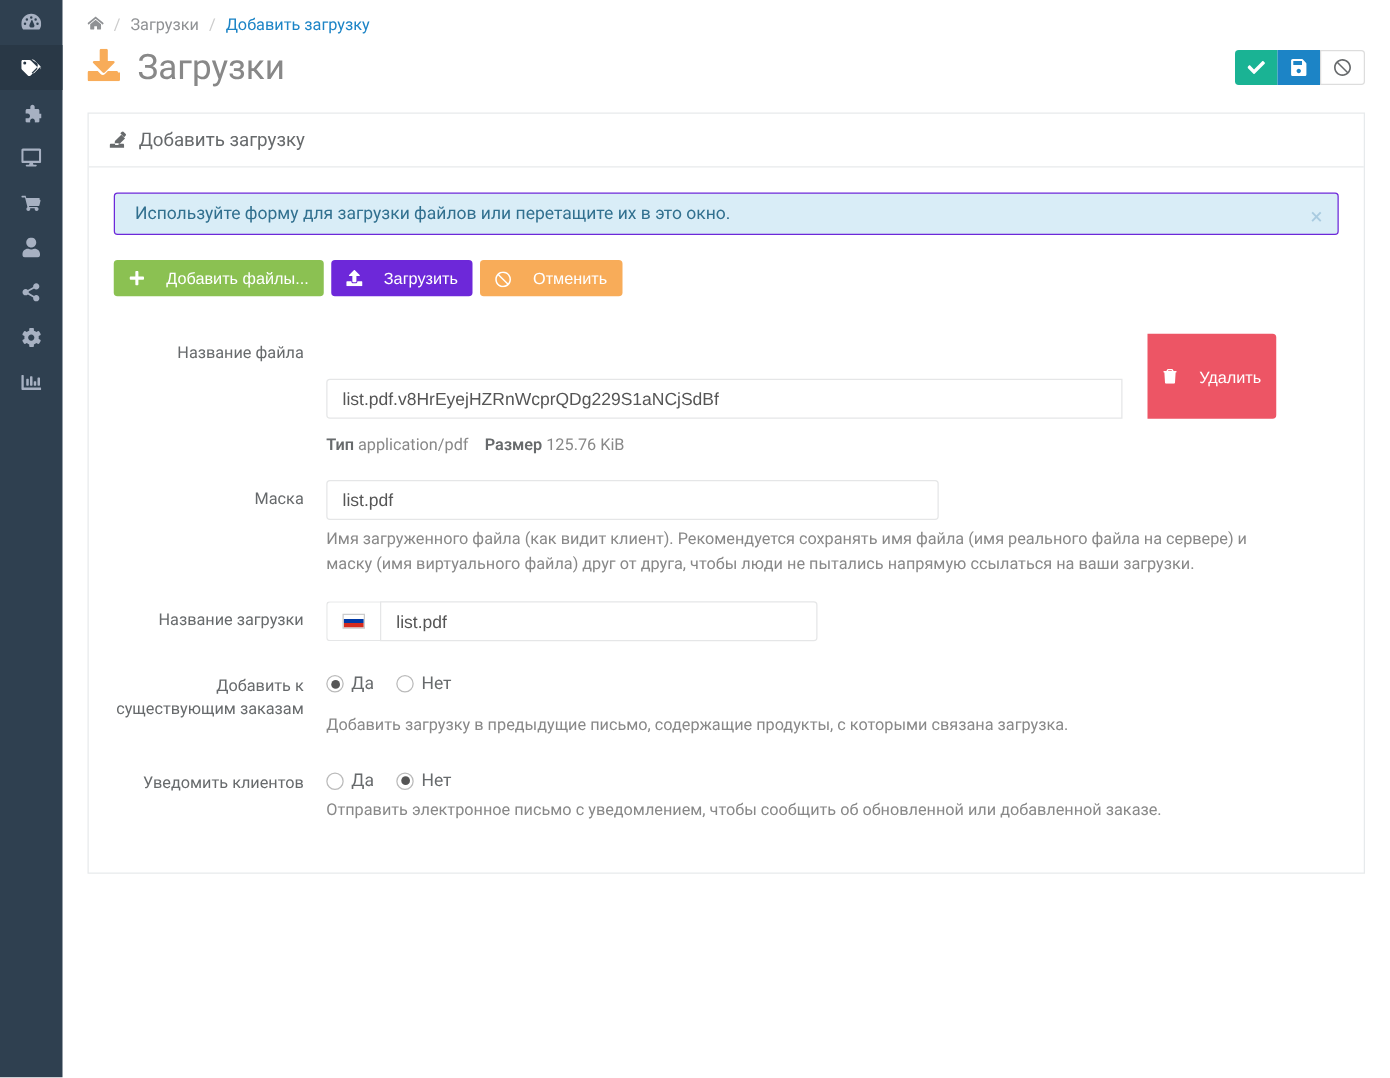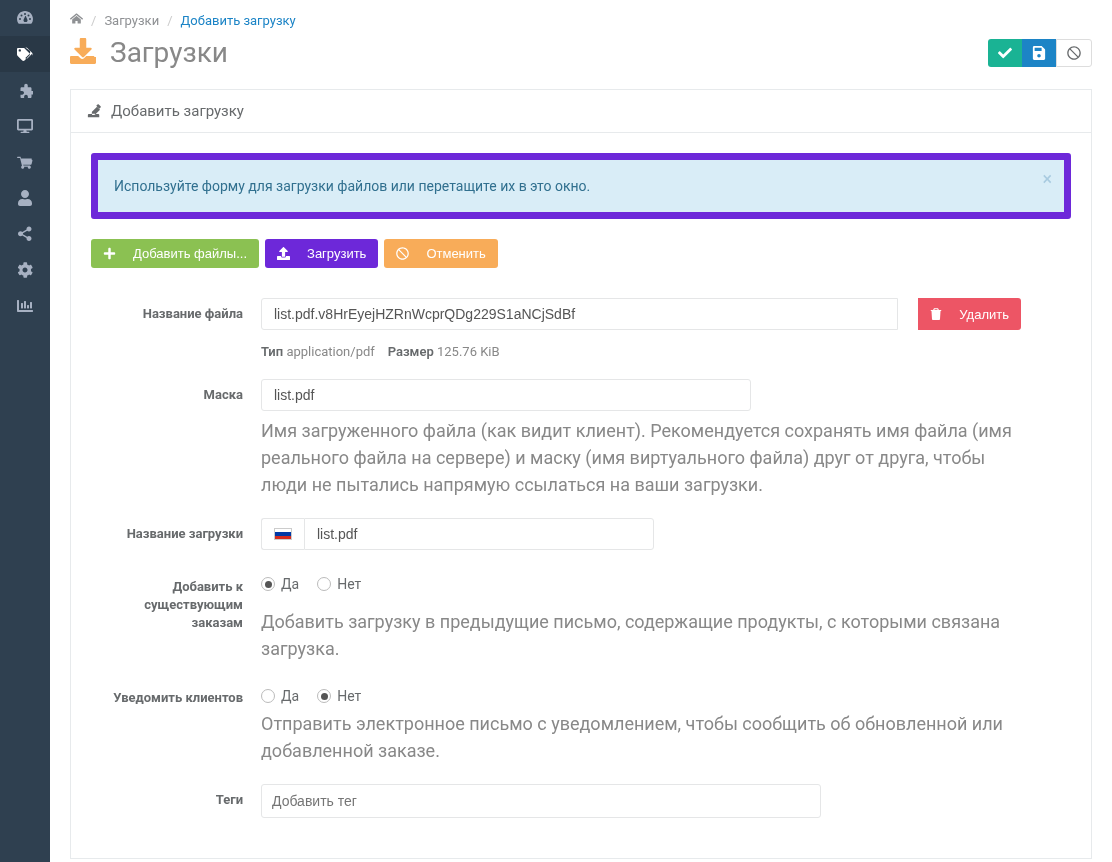--- a/index.html
+++ b/index.html
@@ -20,36 +20,36 @@
 .page-title { font-size: 28px; font-weight: 400; color: #888; }
 .btn { display: inline-flex; align-items: center; justify-content: center; padding: 7px 12px; border-radius: 3px; border: none; cursor: pointer; font-size: 13px; color: #fff; gap: 17px; }
 .btn-sm { padding: 6px 10px; }
 .btn-success { background: #1ab394; }
 .btn-info { background: #1c84c6; }
 .btn-default { background: #fff; border: 1px solid #ddd; color: #676a6c; }
 .btn-danger { background: #ed5565; }
 .panel { border: 1px solid #e7eaec; border-radius: 0; }
 .panel-header { padding: 12px 16px; border-bottom: 1px solid #e7eaec; display: flex; align-items: center; gap: 10px; font-size: 15px; color: #676a6c; }
 .panel-body { padding: 20px; }
-.alert { background: #d9edf7; border: 7px solid #6d28d9; color: #31708f; padding: 18px 16px; border-radius: 3px; position: relative; margin-bottom: 20px; }
+.alert { background: #d9edf7; border: 1px solid #6d28d9; color: #31708f; padding: 8px 16px; border-radius: 3px; position: relative; margin-bottom: 20px; }
 .alert-close { position: absolute; right: 12px; top: 10px; color: #a9cbe0; cursor: pointer; font-size: 18px; line-height: 1; }
 .upload-actions { display: flex; gap: 6px; margin-bottom: 30px; }
 .btn-add-files { background: #8bc152; }
 .btn-upload { background: #6d28d9; }
-.btn-cancel { background: #f8ac59; }
+.btn-cancel { background: #f8ac59; align-items: flex-end; }
 .form-row { display: flex; margin-bottom: 20px; }
-.form-label { width: 170px; text-align: right; padding-right: 18px; padding-top: 8px; color: #676a6c; font-weight: 700; font-size: 13px; }
+.form-label { width: 170px; text-align: right; padding-right: 18px; padding-top: 8px; color: #676a6c; font-weight: 400; font-size: 13px; }
 .form-control-wrap { flex: 1; max-width: 760px; }
 .input-group { display: flex; }
 .form-control { width: 100%; padding: 7px 12px; border: 1px solid #e5e6e7; border-radius: 3px; font-size: 14px; color: #555; background: #fff; }
-.input-group .form-control { border-radius: 3px 0 0 3px; }
+.input-group .form-control { border-radius: 3px 0 0 3px; margin-top: 36px; }
 .input-group-btn { border-radius: 0 3px 3px 0; margin-left: 20px; }
 .input-addon { display: flex; align-items: center; padding: 0 12px; border: 1px solid #e5e6e7; border-right: none; border-radius: 3px 0 0 3px; background: #fff; }
 .input-addon + .form-control { border-radius: 0 3px 3px 0; max-width: 350px; }
-.help-text { font-size: 18px; color: #888; margin-top: 6px; line-height: 1.5; }
+.help-text { font-size: 13px; color: #888; margin-top: 6px; line-height: 1.5; }
 .file-meta { font-size: 13px; color: #888; margin-top: 14px; }
 .file-meta strong { color: #676a6c; font-weight: 600; }
 .radio-group { display: flex; gap: 18px; padding-top: 6px; }
 .radio-option { display: flex; align-items: center; gap: 6px; }
 .radio { width: 14px; height: 14px; border: 1px solid #bbb; border-radius: 50%; display: flex; align-items: center; justify-content: center; }
 .radio.checked::after { content: ""; width: 7px; height: 7px; background: #555; border-radius: 50%; }
 .flag-ru { width: 18px; height: 12px; background: linear-gradient(to bottom, #fff 0 33%, #0039a6 33% 66%, #d52b1e 66% 100%); border: 1px solid #ccc; }
 .tag-input-wrap { border: 1px solid #e5e6e7; border-radius: 3px; padding: 3px 6px; max-width: 560px; }
 .tag-input { border: none; outline: none; padding: 5px 4px; font-size: 14px; width: 100%; color: #888; }
 .action-group { display: flex; }
@@ -251,25 +251,17 @@
                 </label>
               <label class="radio-option">
                   <span class="radio checked"></span>
                   <span>Нет</span>
                 </label>
             </div>
             <div class="help-text">Отправить электронное письмо с уведомлением, чтобы сообщить об обновленной или добавленной заказе.</div>
           </div>
         </div>
 
-        <div class="form-row">
-          <div class="form-label">Теги</div>
-          <div class="form-control-wrap">
-            <div class="tag-input-wrap">
-              <input class="tag-input" placeholder="Добавить тег" style="">
-            </div>
-          </div>
-        </div>
 
       </div>
     </div>
   </div>
 </div>
 
 </body></html>

